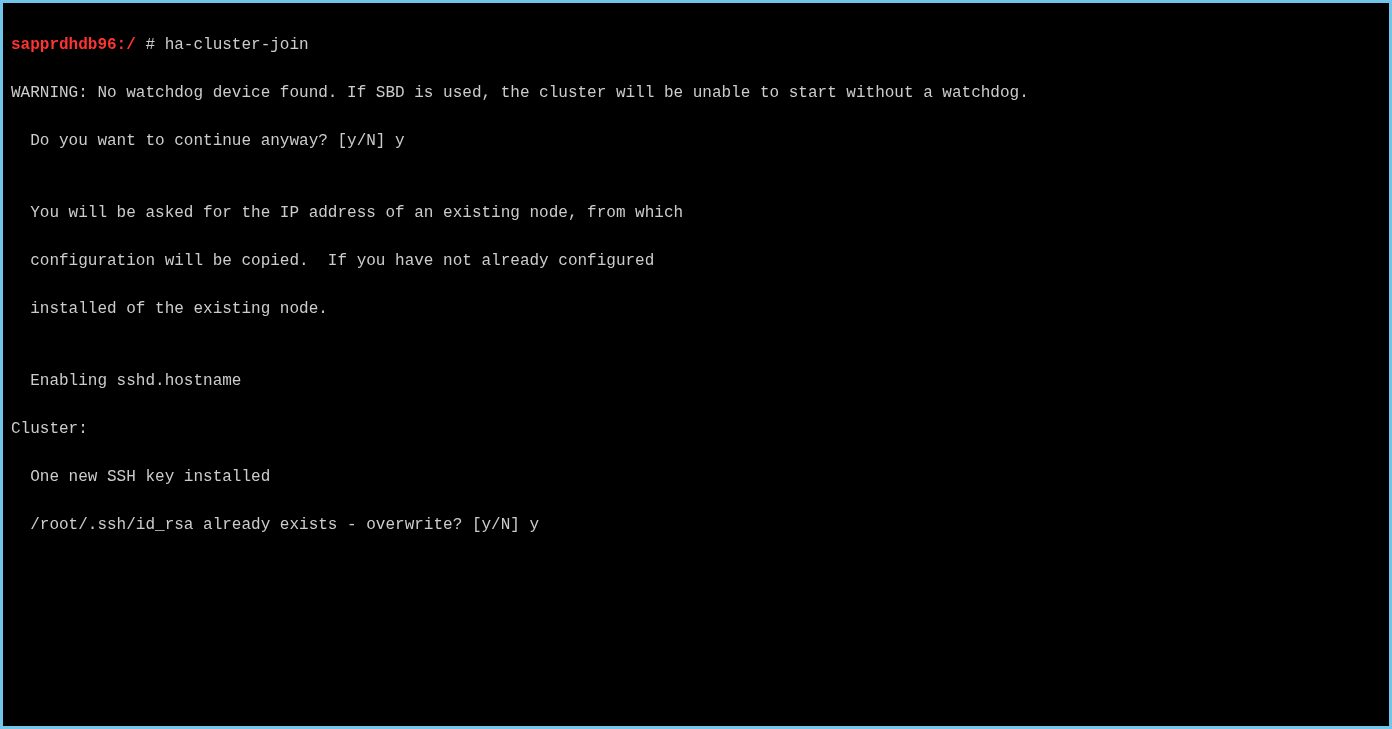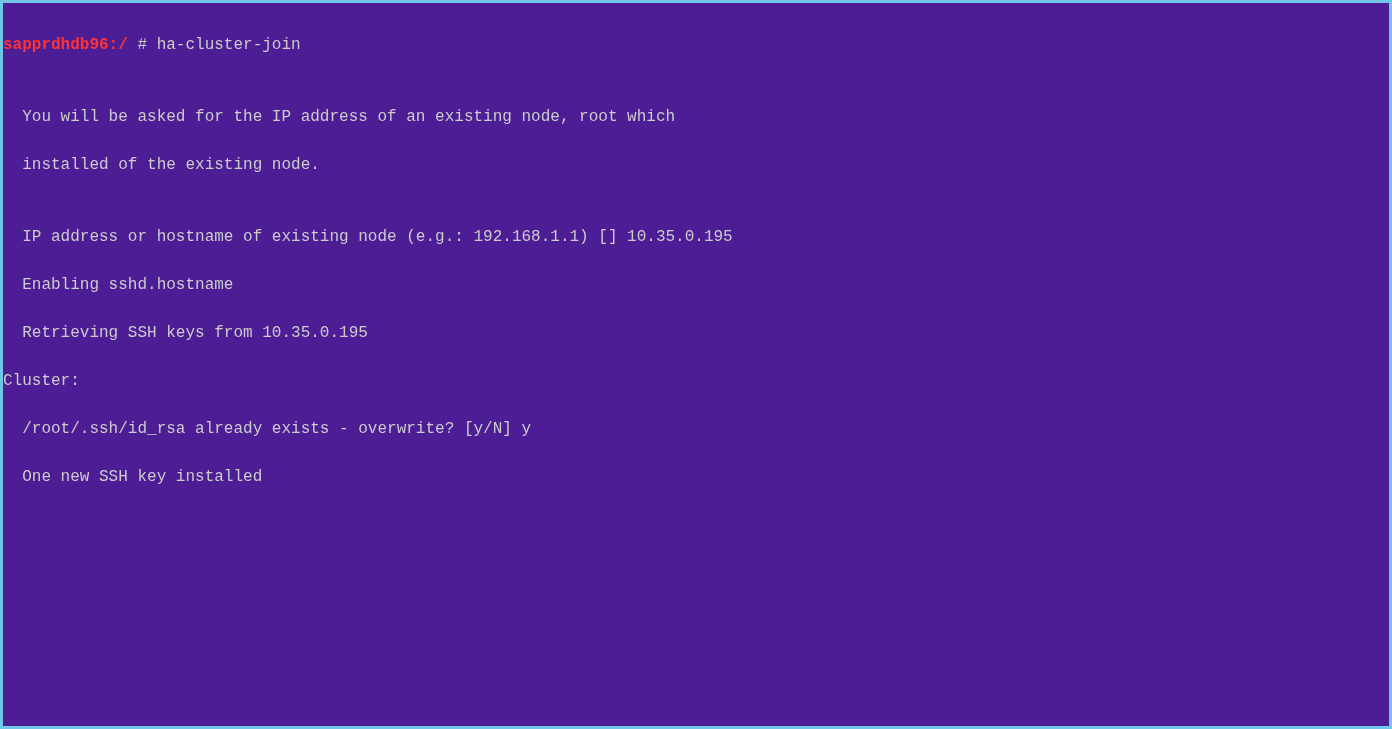--- a/index.html
+++ b/index.html
@@ -4,54 +4,55 @@
   <style>
     * { margin: 0; padding: 0; box-sizing: border-box; }
     body {
       background: #71c5e8;
       padding: 3px;
       width: 1392px;
       height: 729px;
       overflow: hidden;
     }
     .terminal {
-      background: #4c1d95;
+      background: #000000;
       width: 100%;
       height: 100%;
       font-family: "Consolas", "Courier New", monospace;
       font-size: 16px;
       line-height: 24px;
       color: #cccccc;
-      padding: 6px 0;
+      padding: 6px 8px;
       white-space: pre;
       position: relative;
     }
     .line { white-space: pre; }
     .prompt {
       color: #ff3333;
       font-weight: bold;
     }
     .hash { color: #cccccc; }
     .cmd { color: #cccccc; }
   </style>
 </head>
 <body>
 
 <div class="terminal">
 <div class="line"><span class="prompt">sapprdhdb96:/ </span><span class="hash"># </span><span class="cmd">ha-cluster-join</span></div>
+<div class="line">WARNING: No watchdog device found. If SBD is used, the cluster will be unable to start without a watchdog.</div>
+<div class="line">  Do you want to continue anyway? [y/N] y</div>
 <div class="line"></div>
-<div class="line">  You will be asked for the IP address of an existing node, root which</div>
+<div class="line">  You will be asked for the IP address of an existing node, from which</div>
+<div class="line">  configuration will be copied.  If you have not already configured</div>
 <div class="line">  installed of the existing node.</div>
 <div class="line"></div>
-<div class="line">  IP address or hostname of existing node (e.g.: 192.168.1.1) [] 10.35.0.195</div>
 <div class="line">  Enabling sshd.hostname</div>
-<div class="line">  Retrieving SSH keys from 10.35.0.195</div>
 <div class="line">Cluster:</div>
+<div class="line">  One new SSH key installed</div>
 <div class="line">  /root/.ssh/id_rsa already exists - overwrite? [y/N] y</div>
-<div class="line">  One new SSH key installed</div>
 
 
 
 
 
 
 
 
 
 

